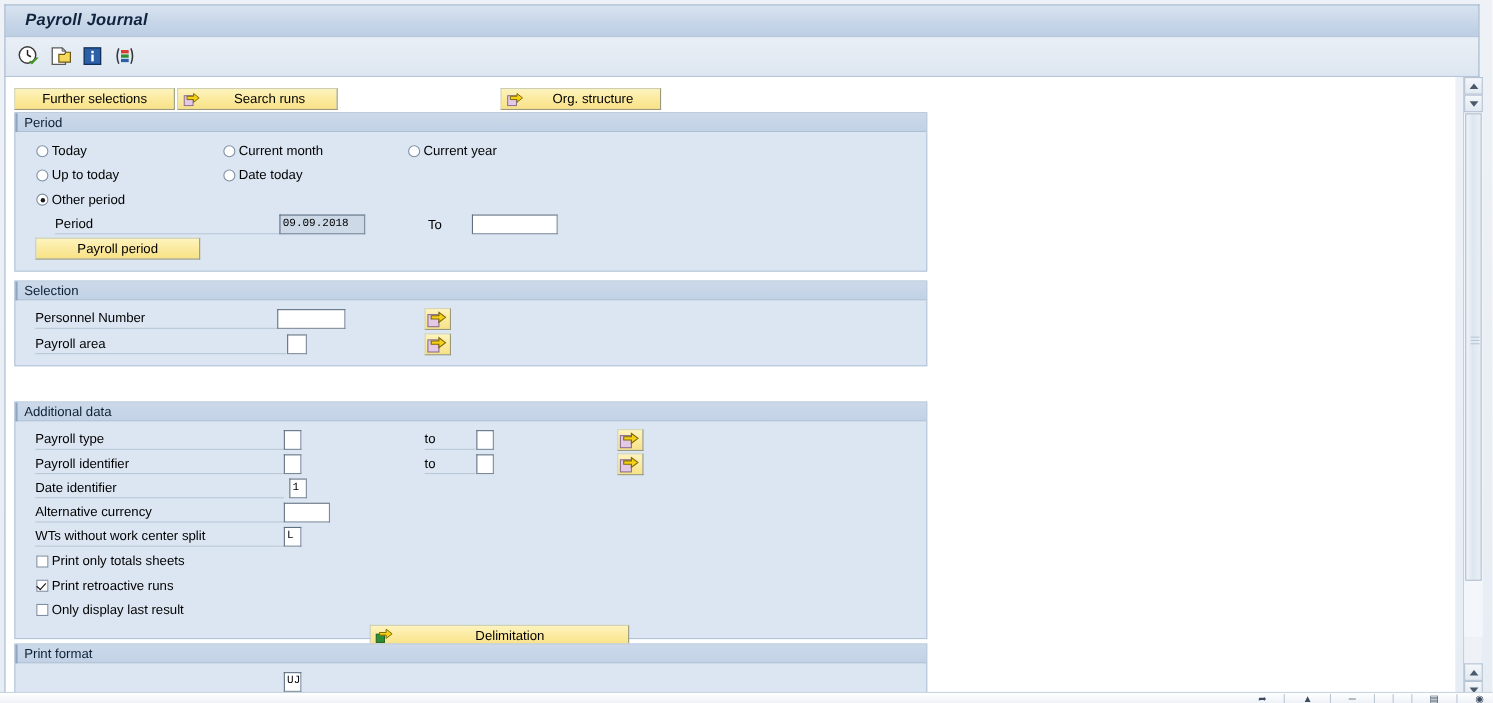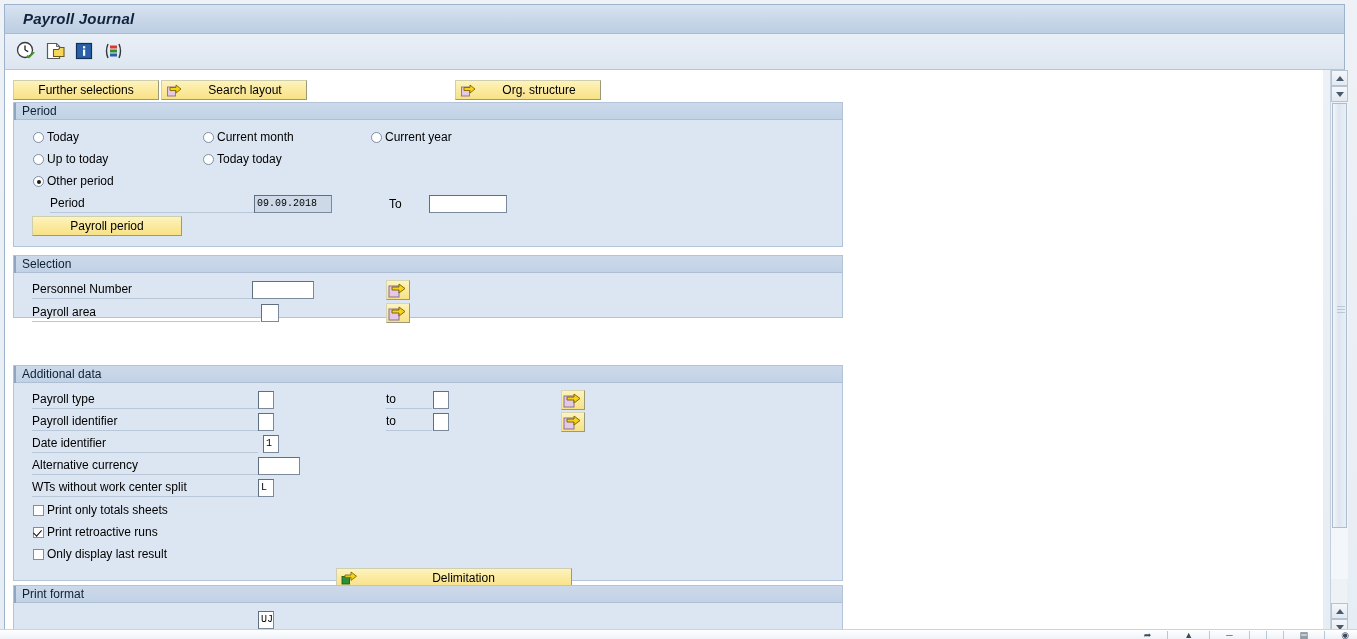--- a/index.html
+++ b/index.html
@@ -262,21 +262,21 @@
 
     <div class="btn" style="left:8px; top:10px; width:146px;">Further selections</div>
 
     <div class="btn" style="left:156px; top:10px; width:146px;">
       <span style="position:absolute;left:4px;top:1px;">
         <svg width="16" height="16" viewBox="0 0 16 16">
           <rect x="1.5" y="5" width="8" height="9" fill="#e3c9e6" stroke="#8a6f92" stroke-width="0.9"></rect>
           <path d="M4 5.5 h6 v-2.5 l5 4 l-5 4 v-2.5 h-6 z" fill="#f7d117" stroke="#7d6a07" stroke-width="0.9"></path>
         </svg>
       </span>
-      <span style="display:block;padding-left:22px;">Search layout</span>
+      <span style="display:block;padding-left:22px;">Search runs</span>
     </div>
 
     <div class="btn" style="left:450px; top:10px; width:146px;">
       <span style="position:absolute;left:4px;top:1px;">
         <svg width="16" height="16" viewBox="0 0 16 16">
           <rect x="1.5" y="5" width="8" height="9" fill="#e3c9e6" stroke="#8a6f92" stroke-width="0.9"></rect>
           <path d="M4 5.5 h6 v-2.5 l5 4 l-5 4 v-2.5 h-6 z" fill="#f7d117" stroke="#7d6a07" stroke-width="0.9"></path>
         </svg>
       </span>
       <span style="display:block;padding-left:22px;">Org. structure</span>
@@ -299,37 +299,37 @@
         <span class="dot"></span>
         <span class="rlbl">Current year</span>
       </div>
 
       <div class="radio" style="left:19px; top:49px;">
         <span class="dot"></span>
         <span class="rlbl">Up to today</span>
       </div>
       <div class="radio" style="left:189px; top:49px;">
         <span class="dot"></span>
-        <span class="rlbl">Today today</span>
+        <span class="rlbl">Date today</span>
       </div>
 
       <div class="radio on" style="left:19px; top:71px;">
         <span class="dot"></span>
         <span class="rlbl">Other period</span>
       </div>
 
       <div class="lbl-u" style="left:36px; top:93px; width:210px;">Period</div>
       <div class="inp shaded" style="left:240px; top:92px; width:78px;">09.09.2018</div>
       <div class="lbl" style="left:375px; top:94px;">To</div>
       <div class="inp" style="left:415px; top:92px; width:78px;"></div>
 
       <div class="btn" style="left:18px; top:113px; width:150px;">Payroll period</div>
     </div>
 
-    <div class="group" style="left:8px; top:185px; width:830px; height:63px;">
+    <div class="group" style="left:8px; top:185px; width:830px; height:78px;">
       <div class="group-hdr">
         <span class="ttl">Selection</span>
       </div>
 
       <div class="lbl-u" style="left:18px; top:26px; width:228px;">Personnel Number</div>
       <div class="inp" style="left:238px; top:25px; width:62px;"></div>
       <div class="msbtn" style="left:372px; top:24px;">
         <svg width="22" height="18" viewBox="0 0 22 18" style="display:block;margin:0 auto;">
           <rect x="2" y="5" width="10" height="11" fill="#e3c9e6" stroke="#8a6f92" stroke-width="1"></rect>
           <path d="M5 6 h7 v-3 l6 4.5 l-6 4.5 v-3 h-7 z" fill="#f7d117" stroke="#7d6a07" stroke-width="1"></path>

